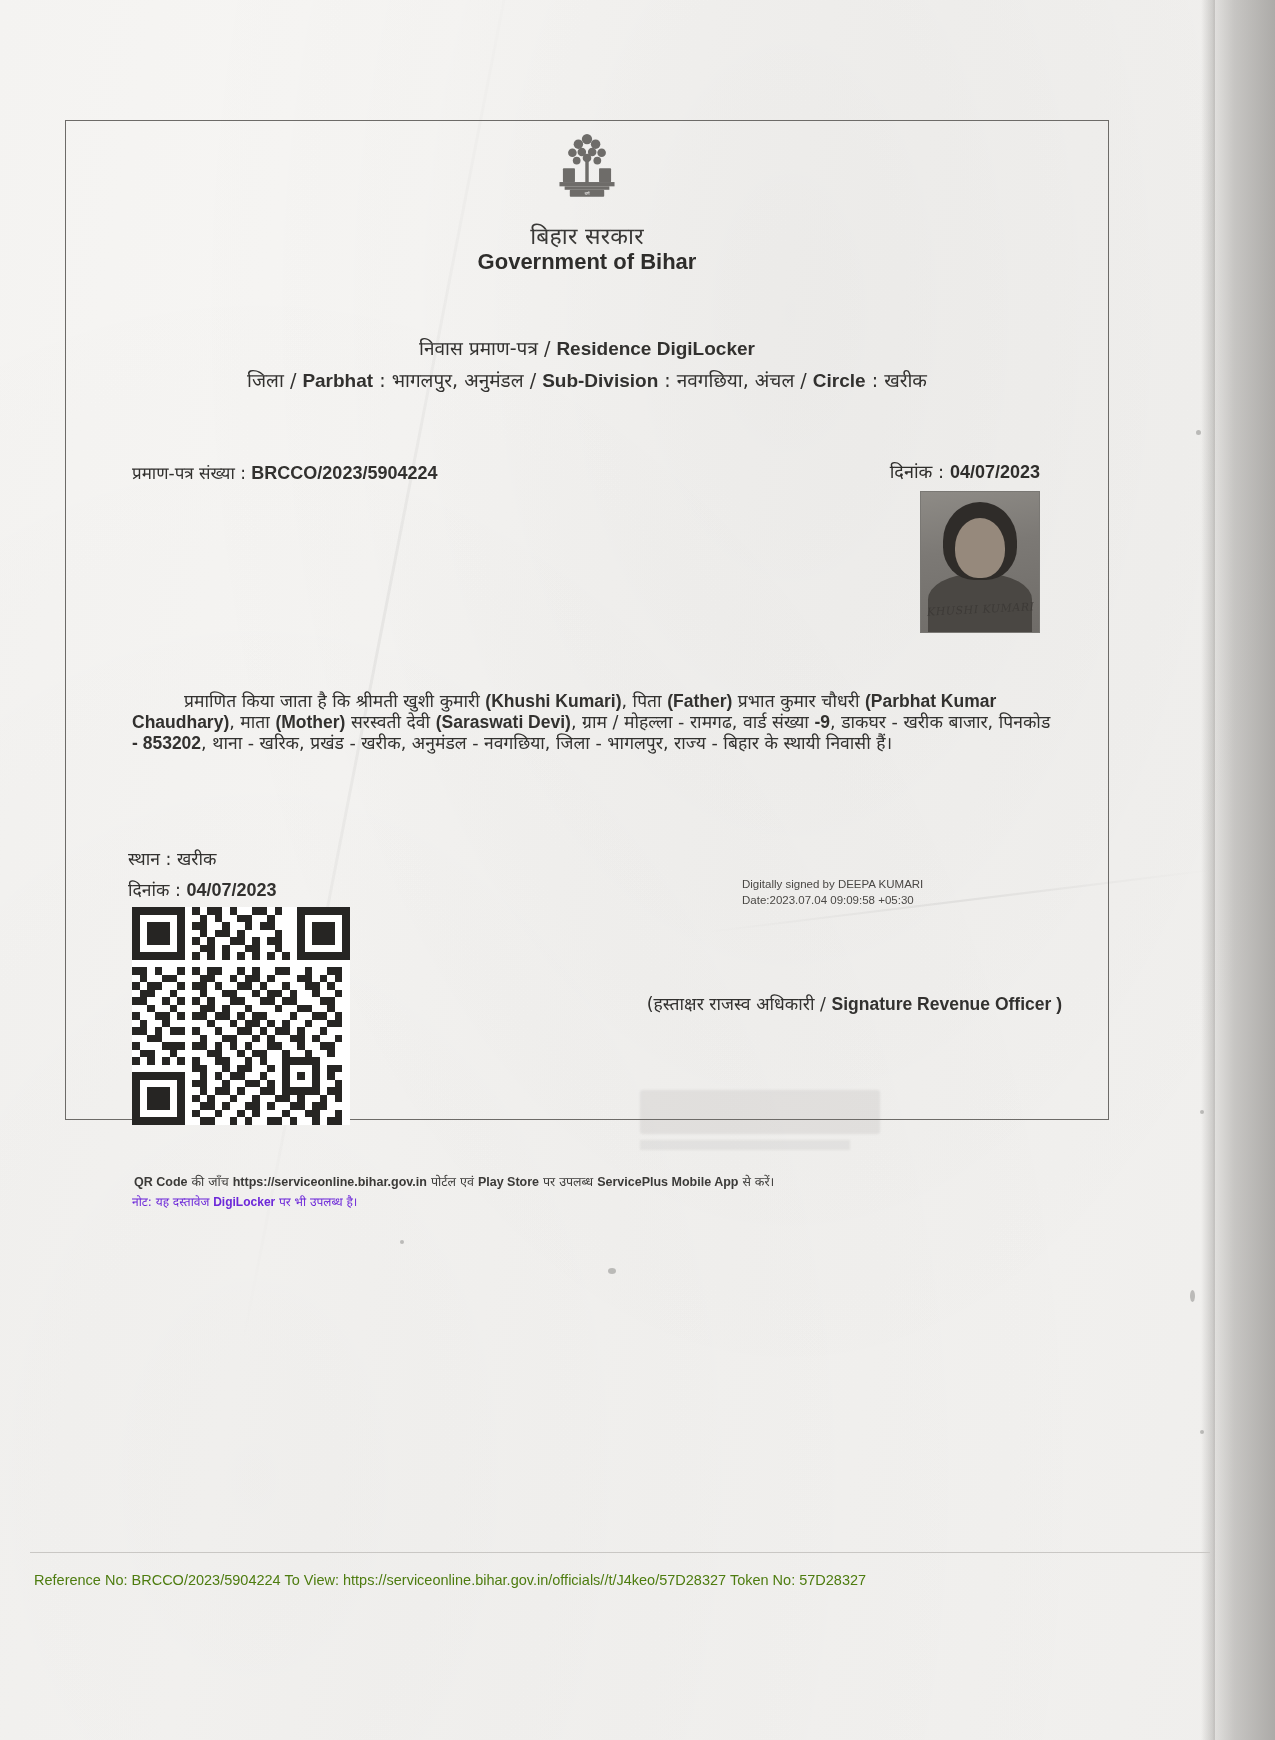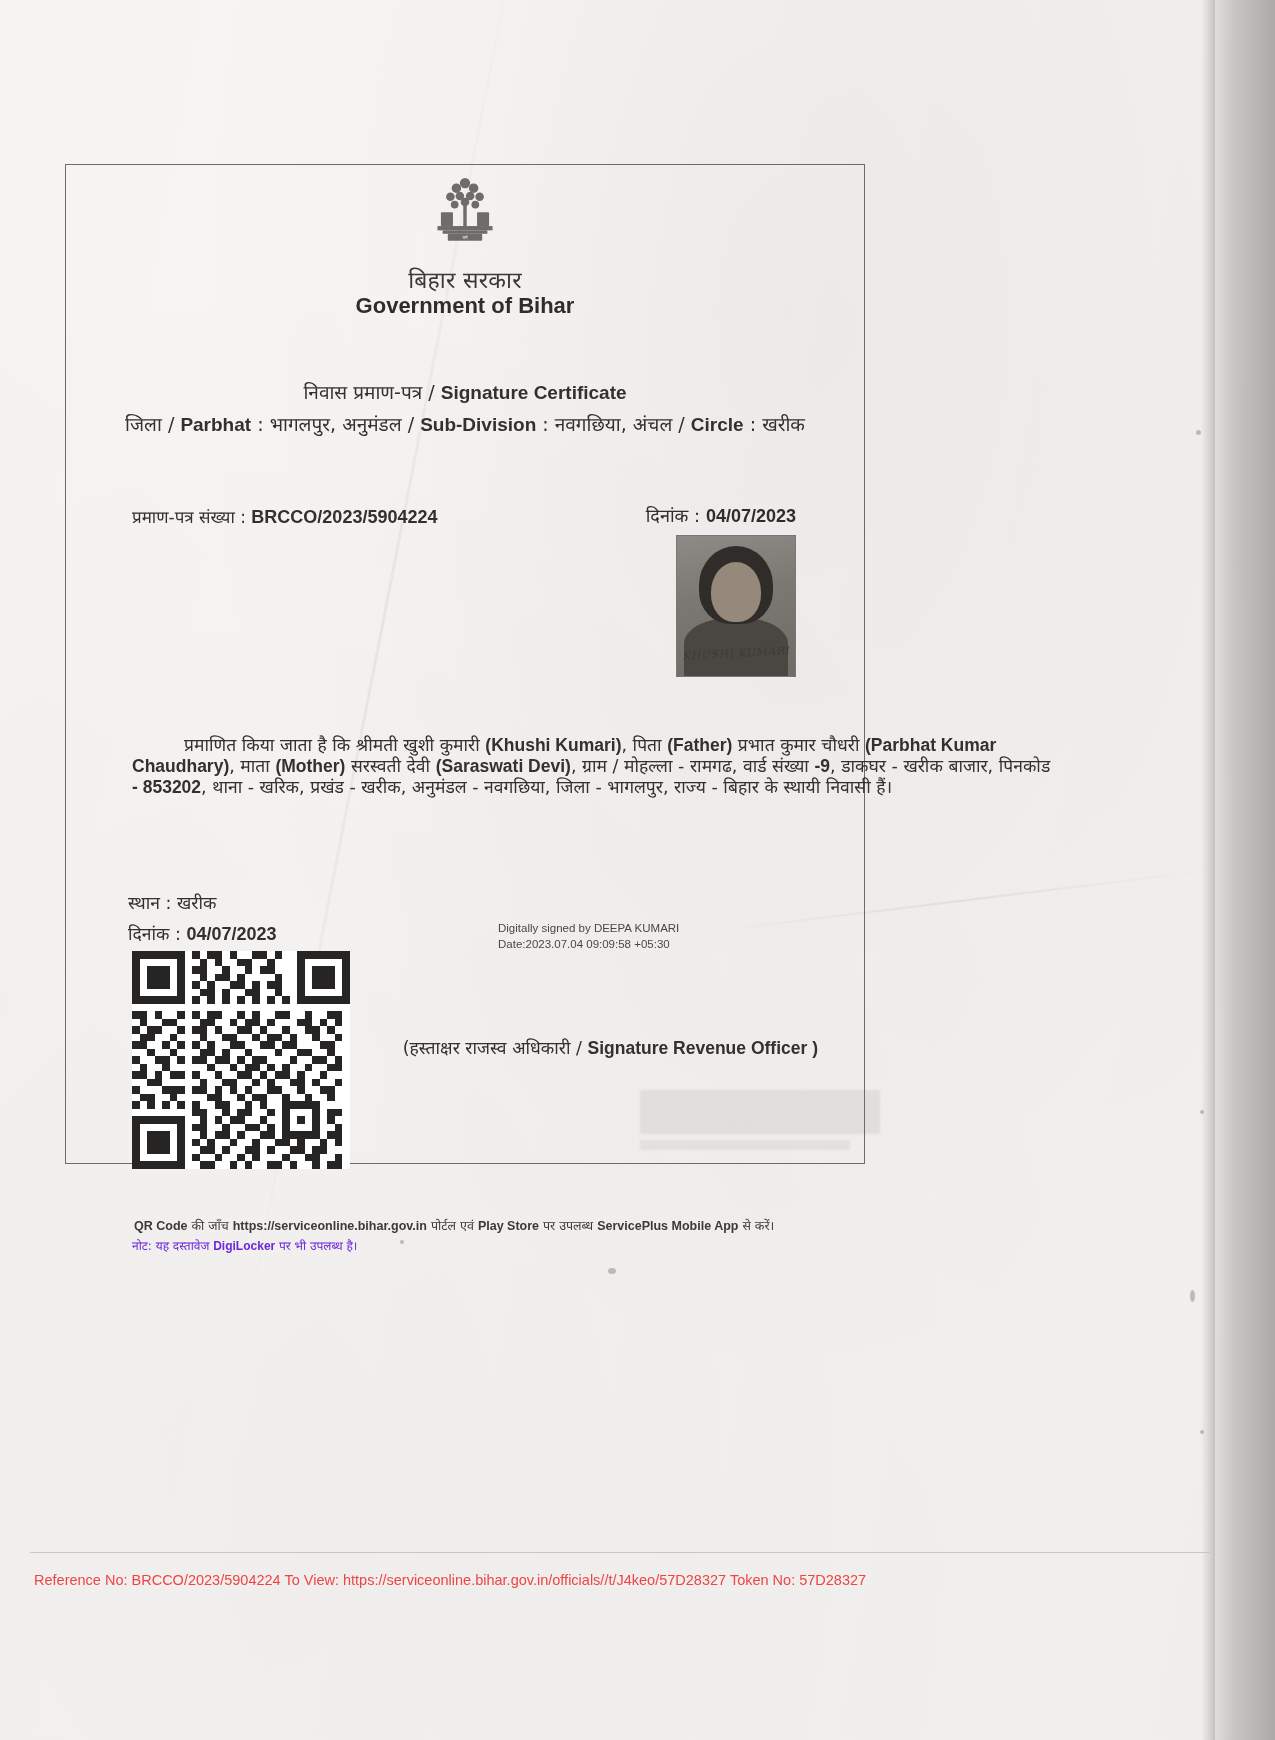--- a/index.html
+++ b/index.html
@@ -58,26 +58,25 @@
     position: absolute;
     background: rgba(90,88,85,0.35);
     border-radius: 50%;
   }
 
   
   .cert-box {
     position: absolute;
     left: 65px;
     top: 120px;
-    width: 800px;
+    width: 1044px;
     height: 1000px;
     border: 1.5px solid #6d6b68;
     box-sizing: border-box;
     background: transparent;
-    margin-top: 44px;
   }
 
   .emblem {
     position: absolute;
     left: 50%;
     top: 126px;
     transform: translateX(-50%);
     width: 86px;
     height: 86px;
     opacity: 0.78;
@@ -292,21 +291,21 @@
     top: 1552px;
     width: 1180px;
     height: 1px;
     background: #c9c7c4;
   }
   .reference {
     position: absolute;
     left: 34px;
     top: 1572px;
     font-size: 14.5px;
-    color: #ef4444;
+    color: #4d7c0f;
   }
 
   
   .ghost {
     position: absolute;
     left: 640px;
     top: 1090px;
     width: 240px;
     height: 44px;
     background: rgba(120,118,115,0.12);
@@ -371,21 +370,21 @@
       </g>
     </svg>
   </div>
 
   <div class="title-hi" style="top:98px;">बिहार सरकार</div>
   <div class="title-en" style="top:128px;">Government of Bihar</div>
 
   <div class="res-line" style="top:214px;">
     <span>निवास प्रमाण-पत्र</span>
     <span> / </span>
-    <b>Signature Certificate</b>
+    <b>Residence DigiLocker</b>
   </div>
 
   <div class="district-line" style="top:246px;">
     <span>जिला</span>
     <span> / </span>
     <b>Parbhat</b>
     <span> : </span>
     <span>भागलपुर</span><span>, </span>
     <span>अनुमंडल</span>
     <span> / </span>

